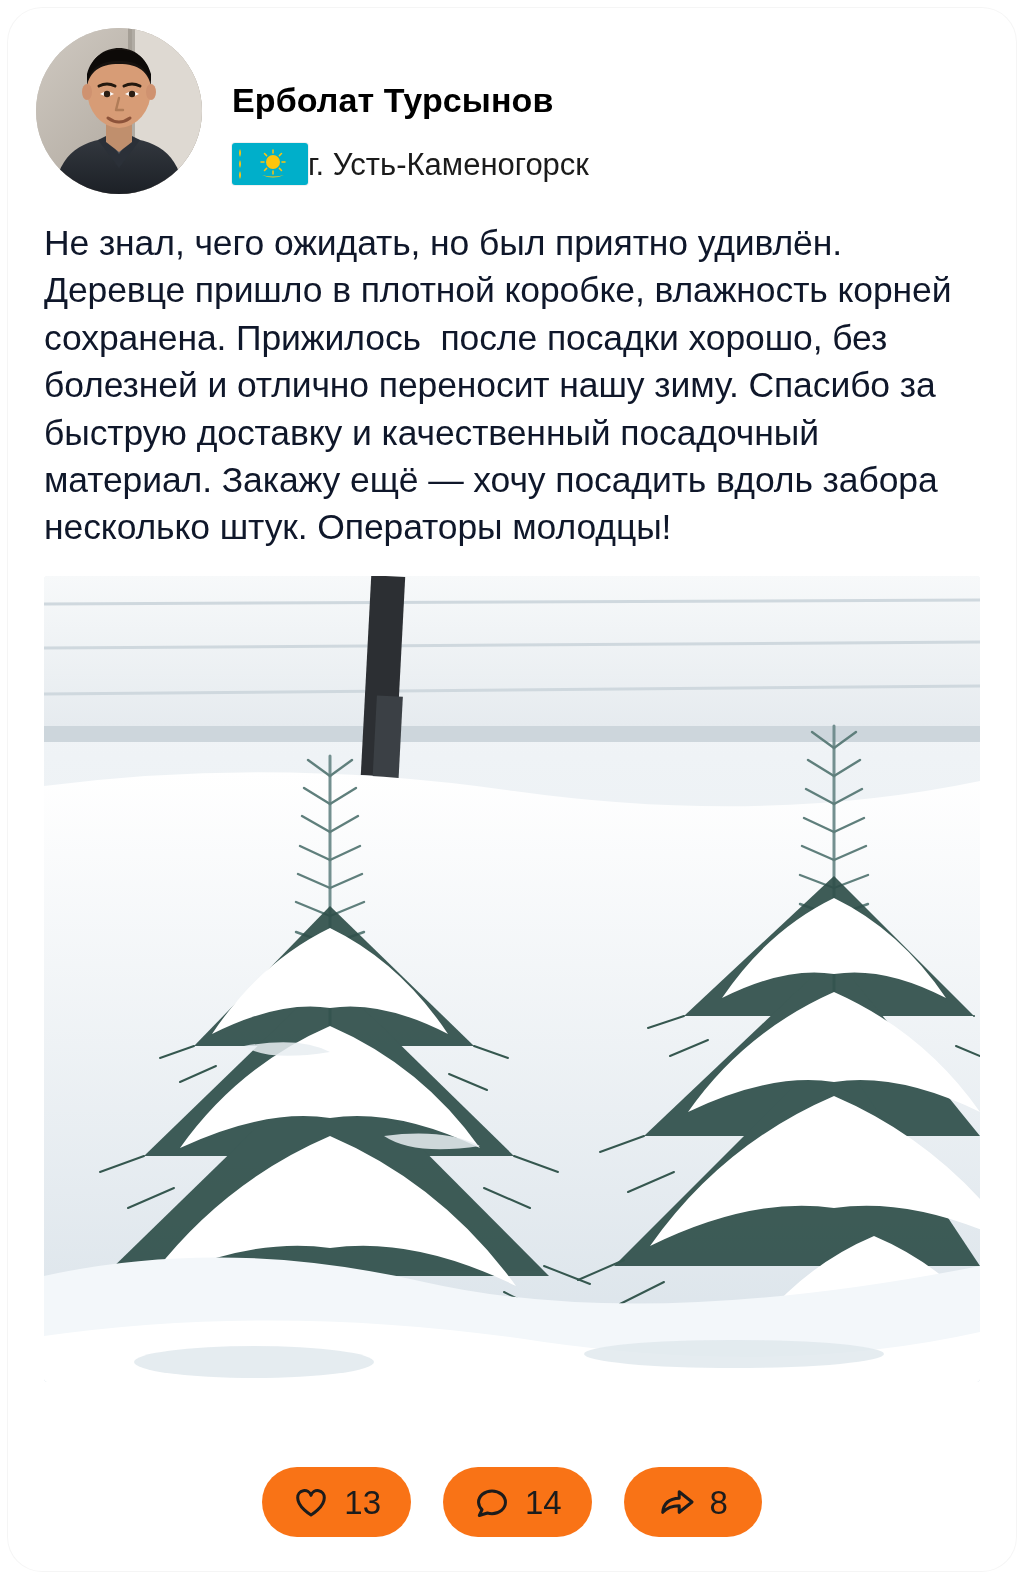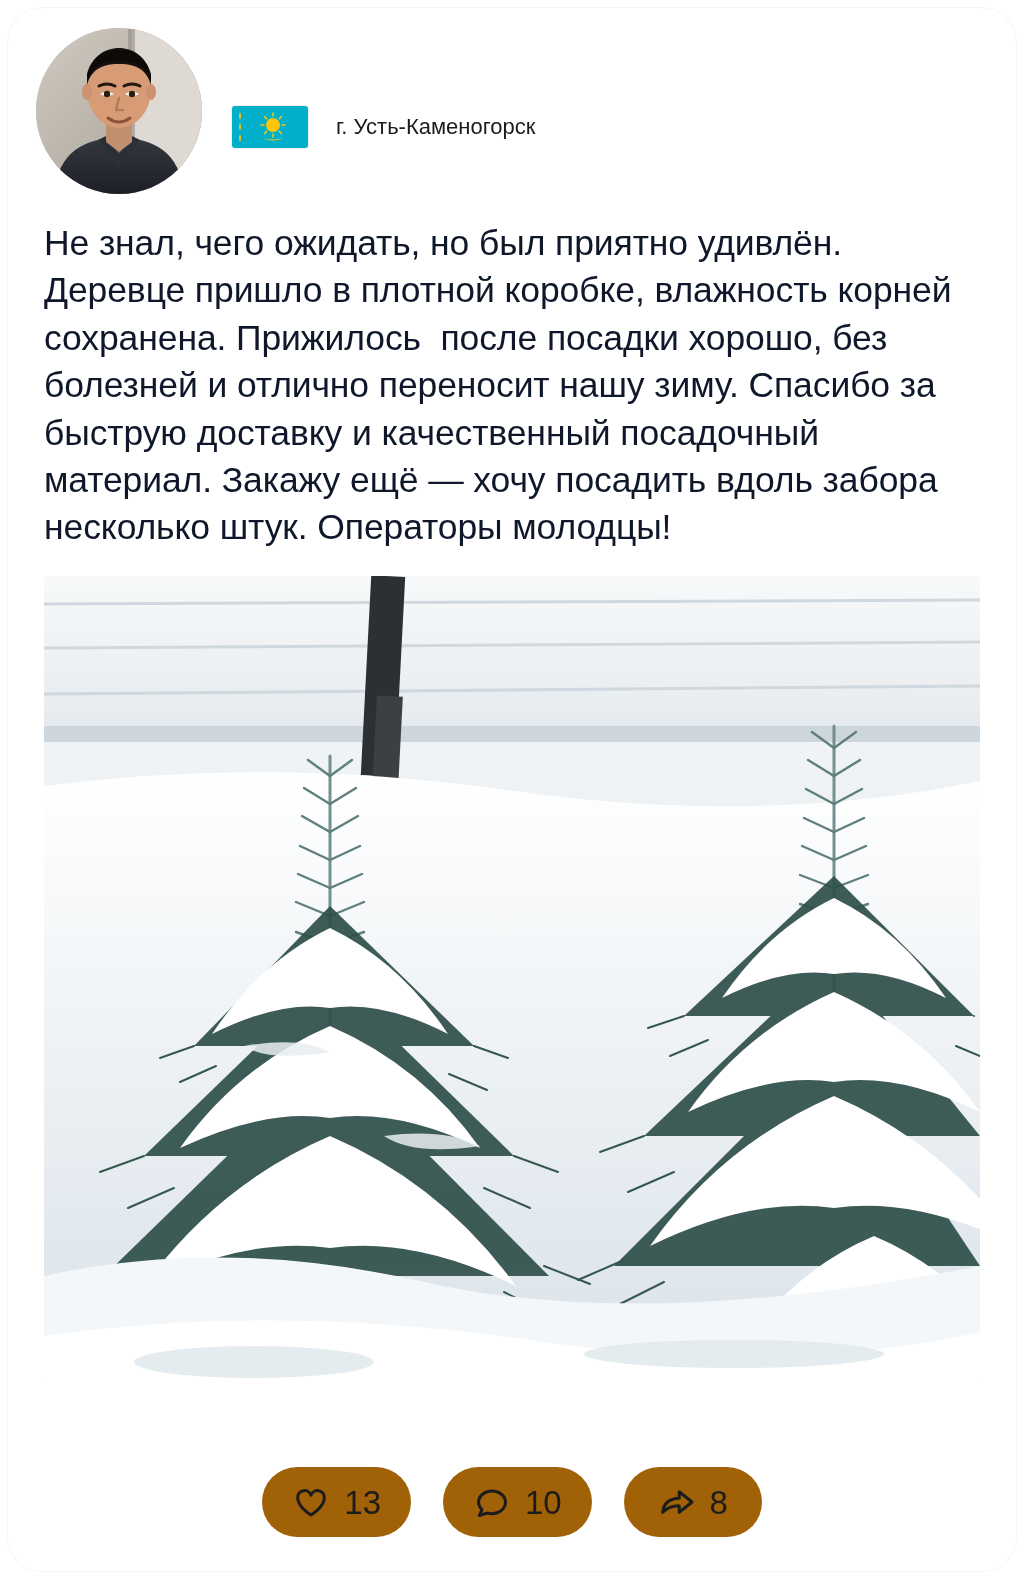--- a/index.html
+++ b/index.html
@@ -63,22 +63,21 @@
   .flag {
     width: 76px;
     height: 42px;
     border-radius: 3px;
     overflow: hidden;
     flex: 0 0 auto;
     box-shadow: 0 0 0 1px rgba(0,0,0,0.06);
   }
   .flag svg { display: block; width: 100%; height: 100%; }
   .city {
-    margin-left: 28px;
-    font-size: 22px;
+    font-size: 31px;
     color: #1b1b1b;
     line-height: 1;
   }
 
   
   .review-text {
     margin: 26px 36px 0 36px;
     font-size: 35.5px;
     line-height: 1.335;
     color: #0f172a;
@@ -104,21 +103,21 @@
     right: 0;
     bottom: 34px;
     display: flex;
     justify-content: center;
     gap: 32px;
   }
   .action {
     display: flex;
     align-items: center;
     gap: 14px;
-    background: #a16207;
+    background: #f97316;
     border-radius: 40px;
     padding: 16px 30px;
     min-width: 78px;
     justify-content: center;
     cursor: pointer;
   }
   .action .glyph { width: 38px; height: 38px; display: block; flex: 0 0 auto; }
   .action .count {
     font-size: 33px;
     color: #1c1c1c;
@@ -169,20 +168,21 @@
 
         <path d="M83 70 l-3 12 h7" stroke="#b07c58" stroke-width="2.4" fill="none" stroke-linecap="round" stroke-linejoin="round"></path>
         <path d="M72 90 q11 8 22 0" stroke="#8d533a" stroke-width="3" fill="none" stroke-linecap="round"></path>
 
         <ellipse cx="51" cy="64" rx="5" ry="8" fill="#cf9270"></ellipse>
         <ellipse cx="115" cy="64" rx="5" ry="8" fill="#cf9270"></ellipse>
       </svg>
     </div>
 
     <div class="who">
+      <div class="person-name">Ерболат Турсынов</div>
       <div class="loc-row">
         <span class="flag">
           <svg viewBox="0 0 76 42" aria-hidden="true">
             <rect width="76" height="42" fill="#00AFCA"></rect>
             <g fill="#FEC50C">
               <circle cx="41" cy="19" r="7"></circle>
               <g stroke="#FEC50C" stroke-width="1.5" stroke-linecap="round">
                 <line x1="41" y1="7" x2="41" y2="10"></line>
                 <line x1="41" y1="28" x2="41" y2="31"></line>
                 <line x1="29" y1="19" x2="32" y2="19"></line>
@@ -356,21 +356,21 @@
       </span>
       <span class="count">13</span>
     </div>
 
     <div class="action">
       <span class="glyph">
         <svg viewBox="0 0 24 24" fill="none" stroke="#1c1c1c" stroke-width="1.9" stroke-linecap="round" stroke-linejoin="round" aria-hidden="true">
           <path d="M20.5 12.2c0 4-3.8 7.2-8.5 7.2-1 0-2-.15-2.9-.43L4 20.5l1.7-3.7A6.9 6.9 0 0 1 3.5 12.2C3.5 8.2 7.3 5 12 5s8.5 3.2 8.5 7.2Z"></path>
         </svg>
       </span>
-      <span class="count">10</span>
+      <span class="count">14</span>
     </div>
 
     <div class="action">
       <span class="glyph">
         <svg viewBox="0 0 24 24" fill="none" stroke="#1c1c1c" stroke-width="1.9" stroke-linecap="round" stroke-linejoin="round" aria-hidden="true">
           <path d="M3 18.5c.6-6 4.6-8.6 10.4-8.8V5.5L21.5 12l-8.1 6.5v-4.2C8.8 14.3 5.6 15.6 3 18.5Z"></path>
         </svg>
       </span>
       <span class="count">8</span>
     </div>

